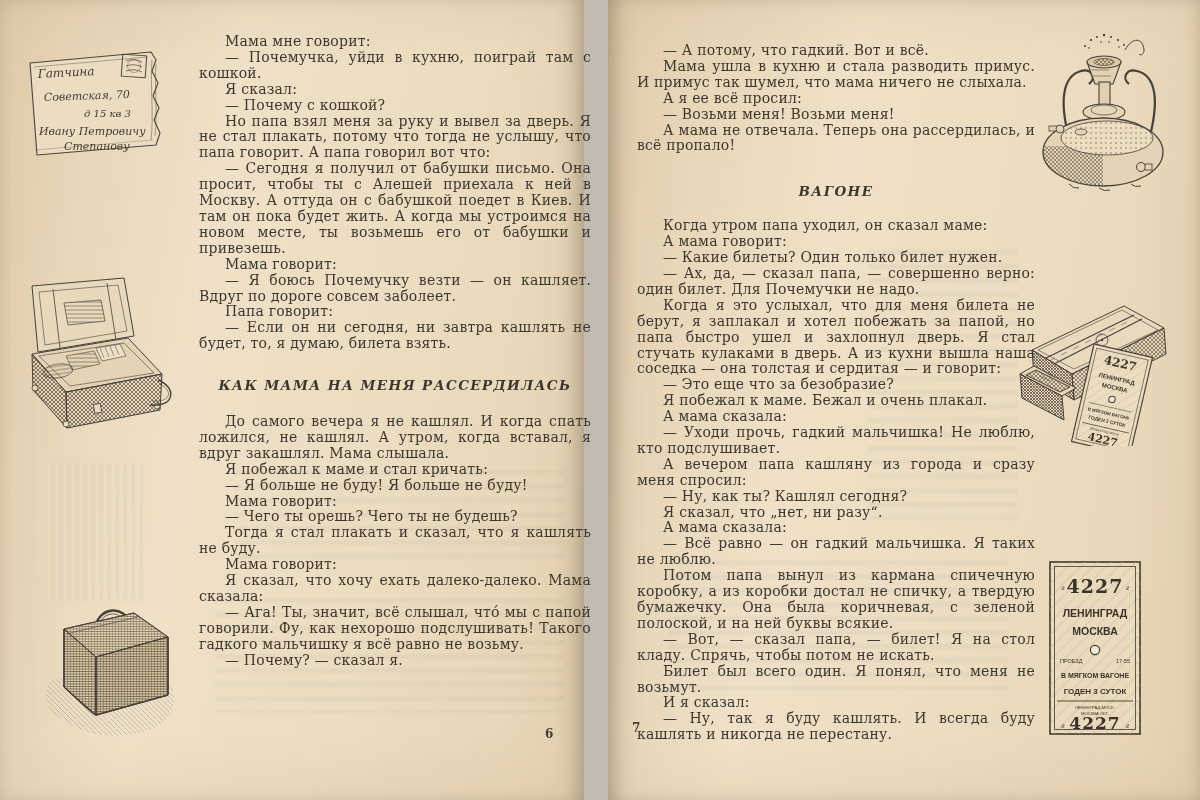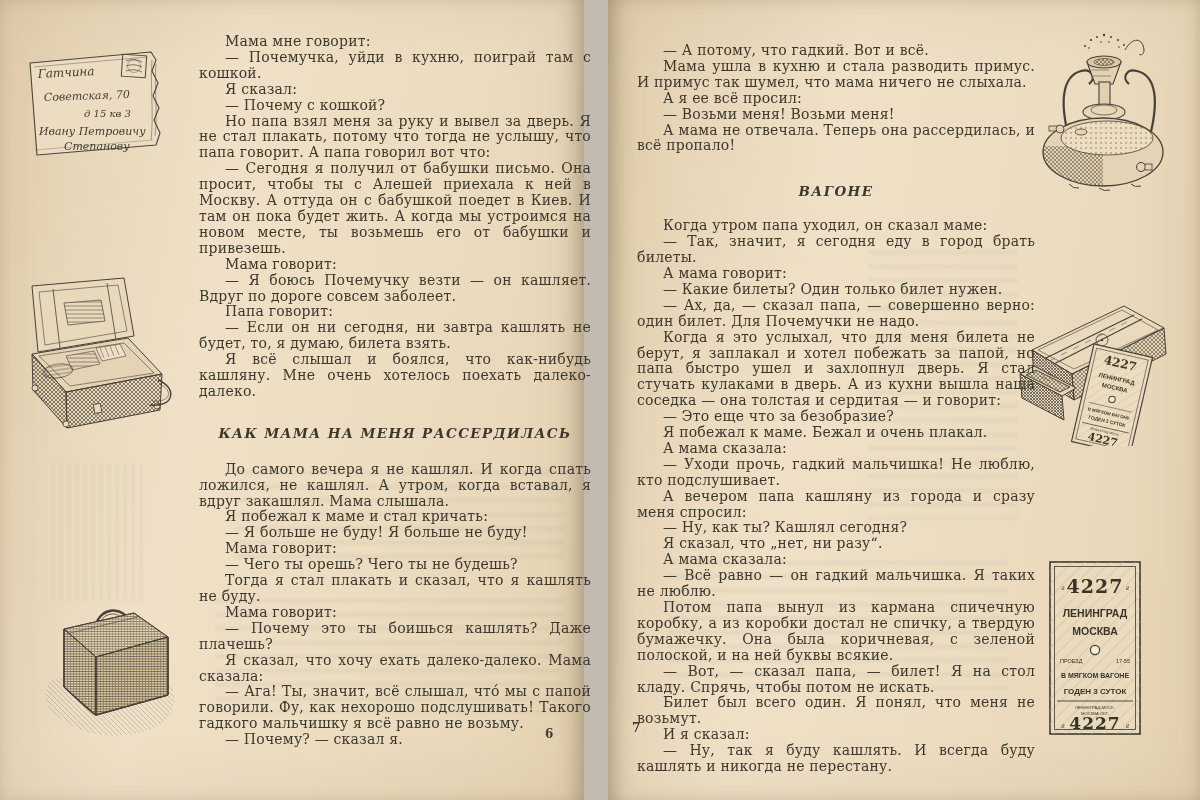--- a/index.html
+++ b/index.html
@@ -172,32 +172,30 @@
           <p class="para">Мама мне говорит:</p>
           <p class="para">— Почемучка, уйди в кухню, поиграй там с кошкой.</p>
           <p class="para">Я сказал:</p>
           <p class="para">— Почему с кошкой?</p>
           <p class="para">Но папа взял меня за руку и вывел за дверь. Я не стал плакать, потому что тогда не услышу, что папа говорит. А папа говорил вот что:</p>
           <p class="para">— Сегодня я получил от бабушки письмо. Она просит, чтобы ты с Алешей приехала к ней в Москву. А оттуда он с бабушкой поедет в Киев. И там он пока будет жить. А когда мы устроимся на новом месте, ты возьмешь его от бабушки и привезешь.</p>
           <p class="para">Мама говорит:</p>
           <p class="para">— Я боюсь Почемучку везти — он кашляет. Вдруг по дороге совсем заболеет.</p>
           <p class="para">Папа говорит:</p>
           <p class="para">— Если он ни сегодня, ни завтра кашлять не будет, то, я думаю, билета взять.</p>
-          <p class="para">Я всё слышал и боялся, что как-нибудь кашляну. Мне очень хотелось поехать далеко-далеко.</p>
         </div>
       <h3 class="chapter">КАК МАМА НА МЕНЯ РАССЕРДИЛАСЬ</h3>
       <div>
           <p class="para">До самого вечера я не кашлял. И когда спать ложился, не кашлял. А утром, когда вставал, я вдруг закашлял. Мама слышала.</p>
           <p class="para">Я побежал к маме и стал кричать:</p>
           <p class="para">— Я больше не буду! Я больше не буду!</p>
           <p class="para">Мама говорит:</p>
           <p class="para">— Чего ты орешь? Чего ты не будешь?</p>
           <p class="para">Тогда я стал плакать и сказал, что я кашлять не буду.</p>
           <p class="para">Мама говорит:</p>
-          <p class="para">— Почему это ты боишься кашлять? Даже плачешь?</p>
           <p class="para">Я сказал, что хочу ехать далеко-далеко. Мама сказала:</p>
           <p class="para">— Ага! Ты, значит, всё слышал, что́ мы с папой говорили. Фу, как нехорошо подслушивать! Такого гадкого мальчишку я всё равно не возьму.</p>
           <p class="para">— Почему? — сказал я.</p>
         </div>
     </div>
 
     <span class="pagenum">6</span>
   </section>
 
   <section class="page right">
@@ -342,21 +340,20 @@
       <div>
           <p class="para">— А потому, что гадкий. Вот и всё.</p>
           <p class="para">Мама ушла в кухню и стала разводить примус. И примус так шумел, что мама ничего не слыхала.</p>
           <p class="para">А я ее всё просил:</p>
           <p class="para">— Возьми меня! Возьми меня!</p>
           <p class="para">А мама не отвечала. Теперь она рассердилась, и всё пропало!</p>
         </div>
       <h3 class="chapter">ВАГОНЕ</h3>
       <div>
           <p class="para">Когда утром папа уходил, он сказал маме:</p>
-          <p class="para">— Так, значит, я сегодня еду в город брать билеты.</p>
           <p class="para">А мама говорит:</p>
           <p class="para">— Какие билеты? Один только билет нужен.</p>
           <p class="para">— Ах, да, — сказал папа, — совершенно верно: один билет. Для Почемучки не надо.</p>
           <p class="para">Когда я это услыхал, что для меня билета не берут, я заплакал и хотел побежать за папой, но папа быстро ушел и захлопнул дверь. Я стал стучать кулаками в дверь. А из кухни вышла наша соседка — она толстая и сердитая — и говорит:</p>
           <p class="para">— Это еще что за безобразие?</p>
           <p class="para">Я побежал к маме. Бежал и очень плакал.</p>
           <p class="para">А мама сказала:</p>
           <p class="para">— Уходи прочь, гадкий мальчишка! Не люблю, кто подслушивает.</p>
           <p class="para">А вечером папа кашляну из города и сразу меня спросил:</p>
           <p class="para">— Ну, как ты? Кашлял сегодня?</p>

